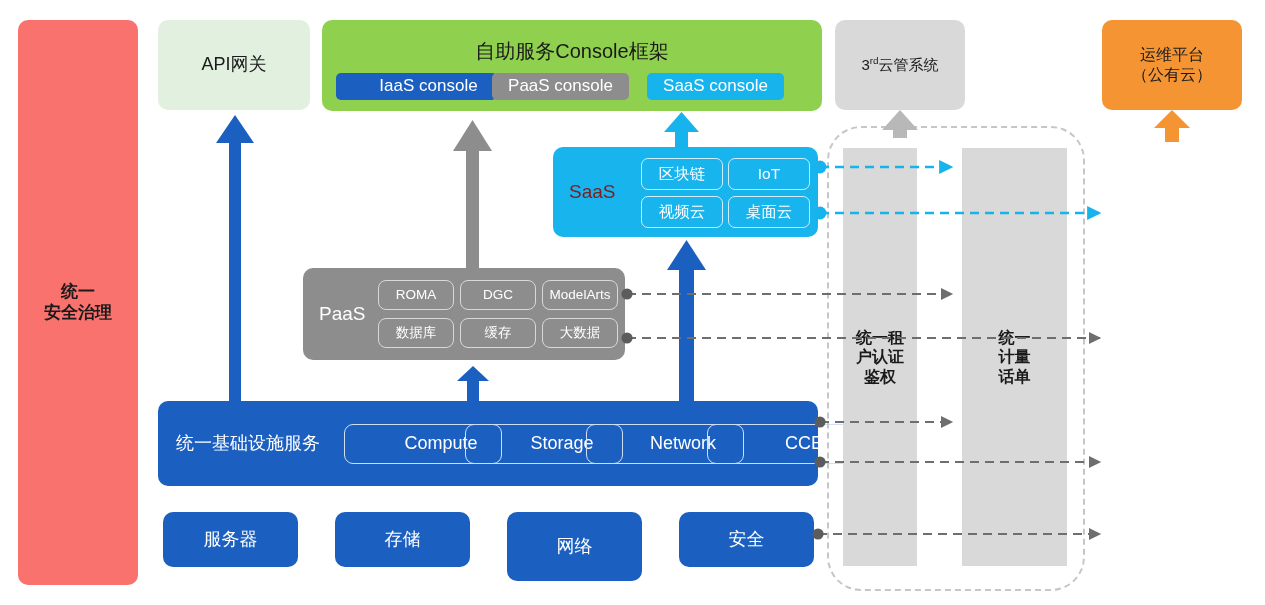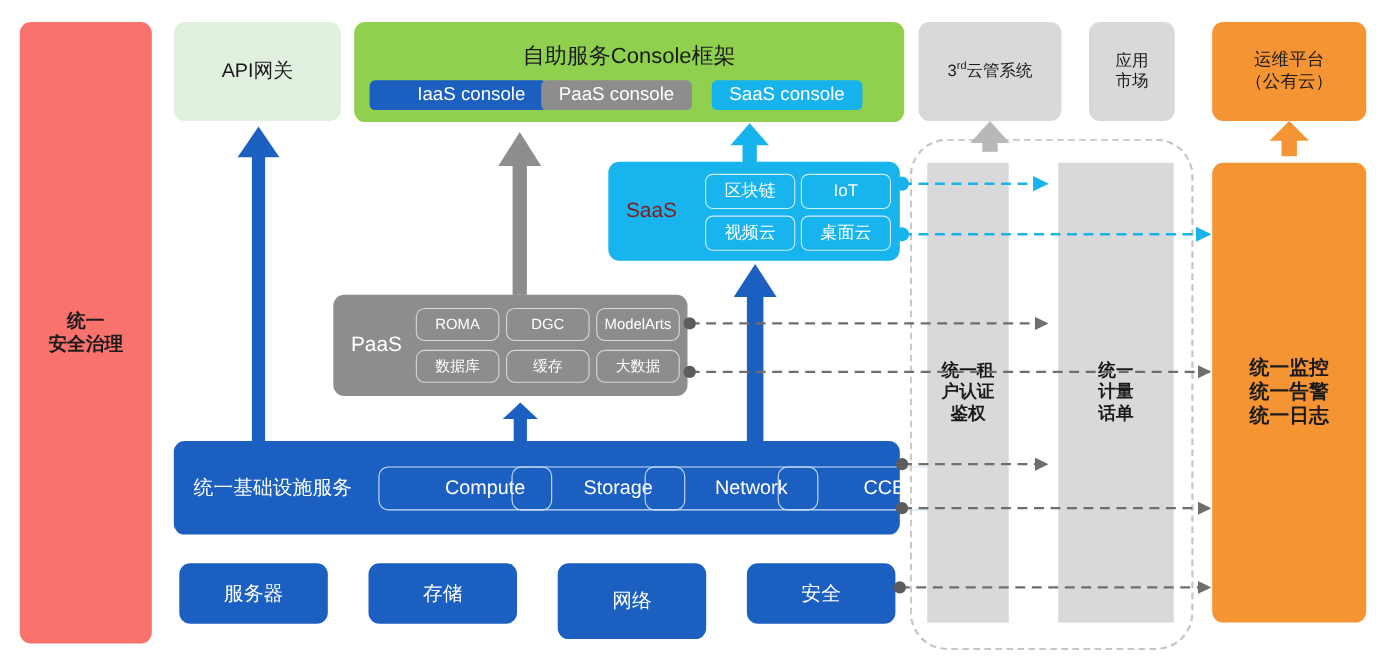--- a/index.html
+++ b/index.html
@@ -145,45 +145,36 @@
   </div>
   <div class="box rnd hw" style="left:679px;top:512px;width:135px;height:55px;">
     <span>安全</span>
   </div>
 
   <div class="dashwrap" style="left:827px;top:126px;width:258px;height:465px;"></div>
 
   <div class="box rnd gbox" style="left:835px;top:20px;width:130px;height:90px;">
     <span><span>3</span><sup>rd</sup><span>云管系统</span></span>
   </div>
-  <div class="box rnd gbox" style="left:990px;top:20px;width:78px;height:90px;flex-direction:column;">
-    <span>应用</span>
-    <span>市场</span>
-  </div>
 
   <div class="box gcol" style="left:843px;top:148px;width:74px;height:418px;flex-direction:column;">
     <span>统一租</span>
     <span>户认证</span>
     <span>鉴权</span>
   </div>
   <div class="box gcol" style="left:962px;top:148px;width:105px;height:418px;flex-direction:column;">
     <span>统一</span>
     <span>计量</span>
     <span>话单</span>
   </div>
 
   <div class="box rnd obox" style="left:1102px;top:20px;width:140px;height:90px;flex-direction:column;">
     <span>运维平台</span>
     <span>（公有云）</span>
   </div>
-  <div class="box rnd obig" style="left:1102px;top:148px;width:140px;height:418px;flex-direction:column;">
-    <span>统一监控</span>
-    <span>统一告警</span>
-    <span>统一日志</span>
-  </div>
 
   <svg class="ov" viewBox="0 0 1265 605">
     <defs>
       <marker id="mDash" markerWidth="7" markerHeight="7" refX="5.6" refY="3" orient="auto">
         <path d="M0,0 L6.2,3 L0,6 z" fill="#6e6e6e"></path>
       </marker>
       <marker id="mDashStart" markerWidth="6" markerHeight="6" refX="3" refY="3" orient="auto">
         <circle cx="3" cy="3" r="2.8" fill="#5c5c5c"></circle>
       </marker>
       <marker id="mCyan" markerWidth="7" markerHeight="7" refX="5.6" refY="3" orient="auto">

